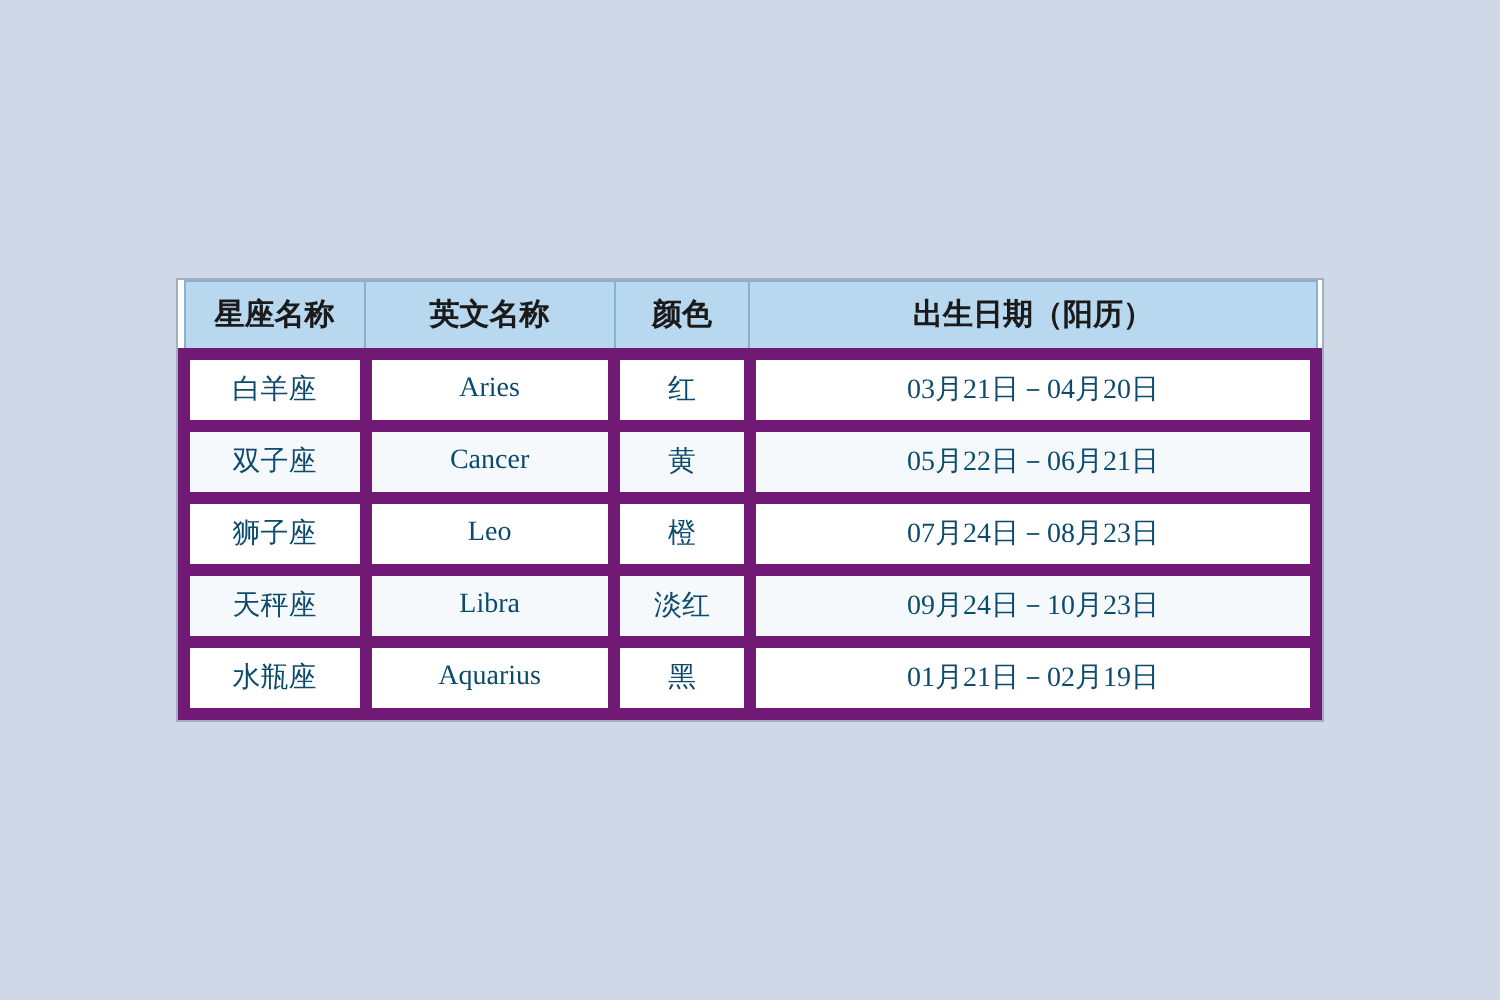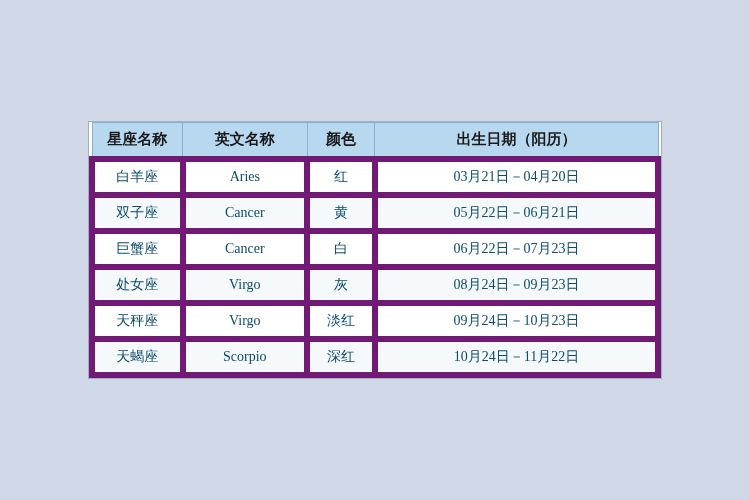--- a/index.html
+++ b/index.html
@@ -77,38 +77,32 @@
           <td>红</td>
           <td>03月21日－04月20日</td>
         </tr>
         <tr>
           <td>双子座</td>
           <td>Cancer</td>
           <td>黄</td>
           <td>05月22日－06月21日</td>
         </tr>
         <tr>
-          <td>巨蟹座</td>
-          <td>Cancer</td>
-          <td>白</td>
-          <td>06月22日－07月23日</td>
-        </tr>
-        <tr>
-          <td>处女座</td>
-          <td>Virgo</td>
-          <td>灰</td>
-          <td>08月24日－09月23日</td>
+          <td>狮子座</td>
+          <td>Leo</td>
+          <td>橙</td>
+          <td>07月24日－08月23日</td>
         </tr>
         <tr>
           <td>天秤座</td>
-          <td>Virgo</td>
+          <td>Libra</td>
           <td>淡红</td>
           <td>09月24日－10月23日</td>
         </tr>
         <tr>
-          <td>天蝎座</td>
-          <td>Scorpio</td>
-          <td>深红</td>
-          <td>10月24日－11月22日</td>
+          <td>水瓶座</td>
+          <td>Aquarius</td>
+          <td>黑</td>
+          <td>01月21日－02月19日</td>
         </tr>
       </tbody>
   </table>
 </div>
 
 </body></html>

